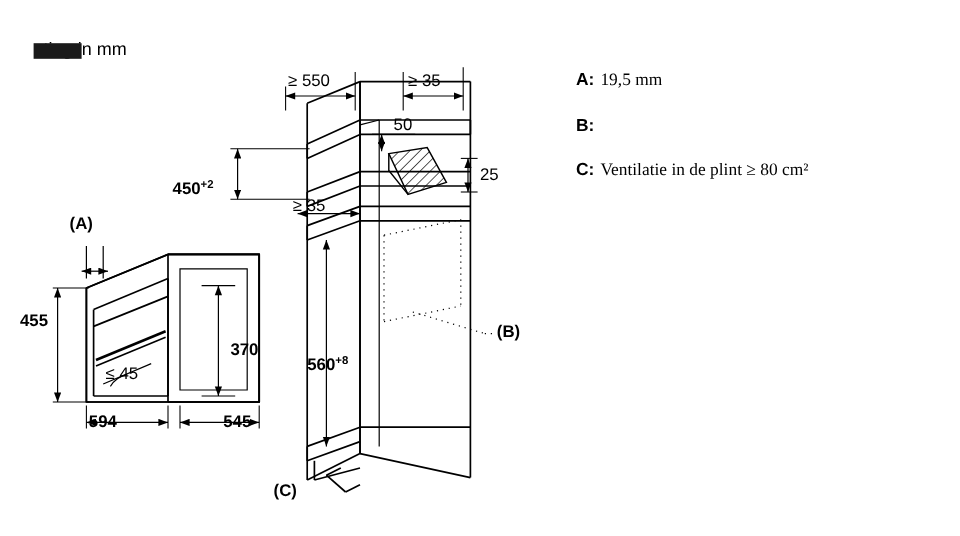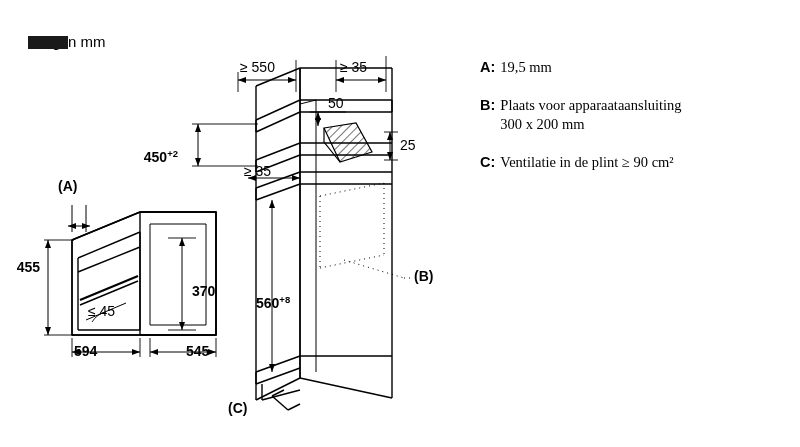--- a/index.html
+++ b/index.html
@@ -234,22 +234,20 @@
   <div class="lbl b" style="left:414px; top:268px;">(B)</div>
   <div class="lbl b" style="left:228px; top:400px;">(C)</div>
 
   <div class="legend">
     <div class="legend-row">
       <span class="legend-key">A:</span>
       <span class="legend-val">19,5 mm</span>
     </div>
     <div class="legend-row">
       <span class="legend-key">B:</span>
-      <span class="legend-val">Plaats voor apparaataansluiting
-300 x 200 mm</span>
     </div>
     <div class="legend-row">
       <span class="legend-key">C:</span>
-      <span class="legend-val">Ventilatie in de plint ≥ 90 cm²</span>
+      <span class="legend-val">Ventilatie in de plint ≥ 80 cm²</span>
     </div>
   </div>
 
 </div>
 
 </body></html>

